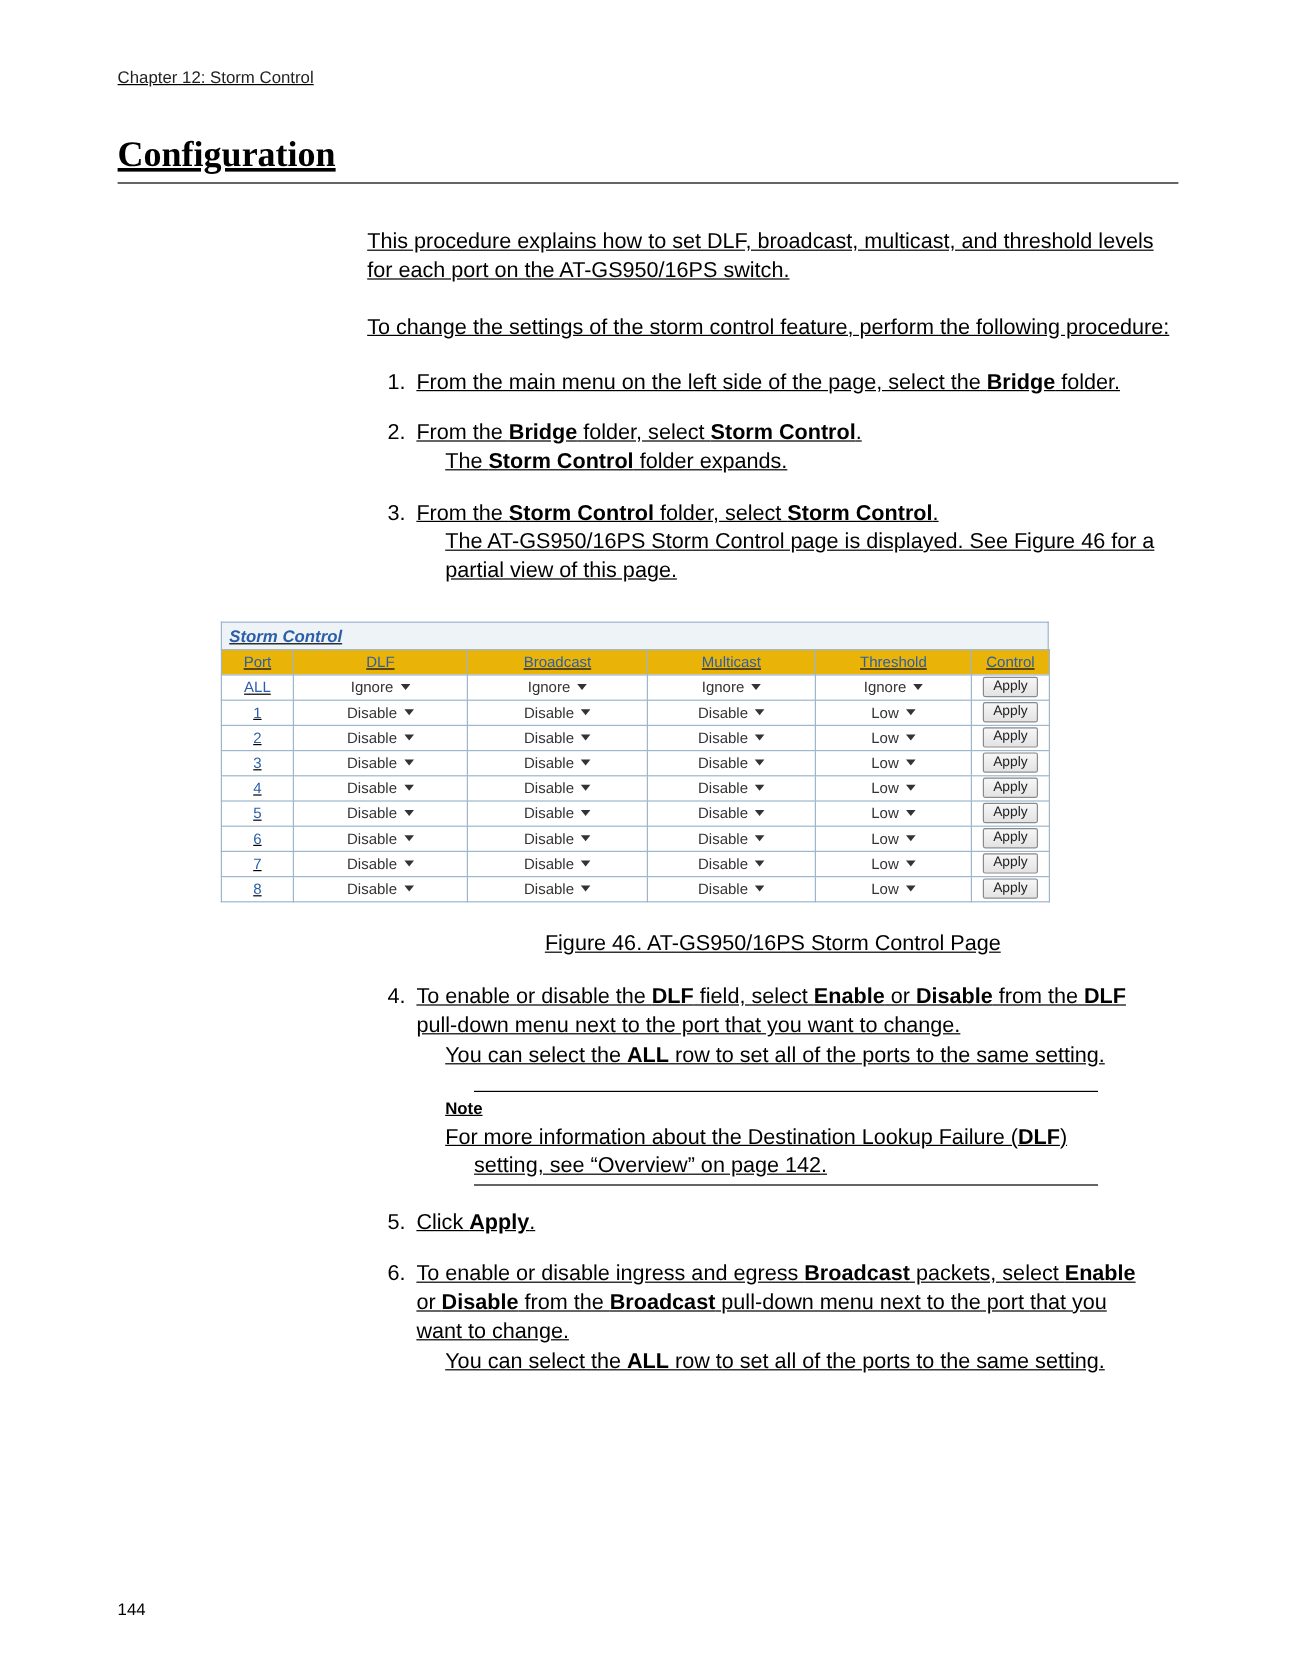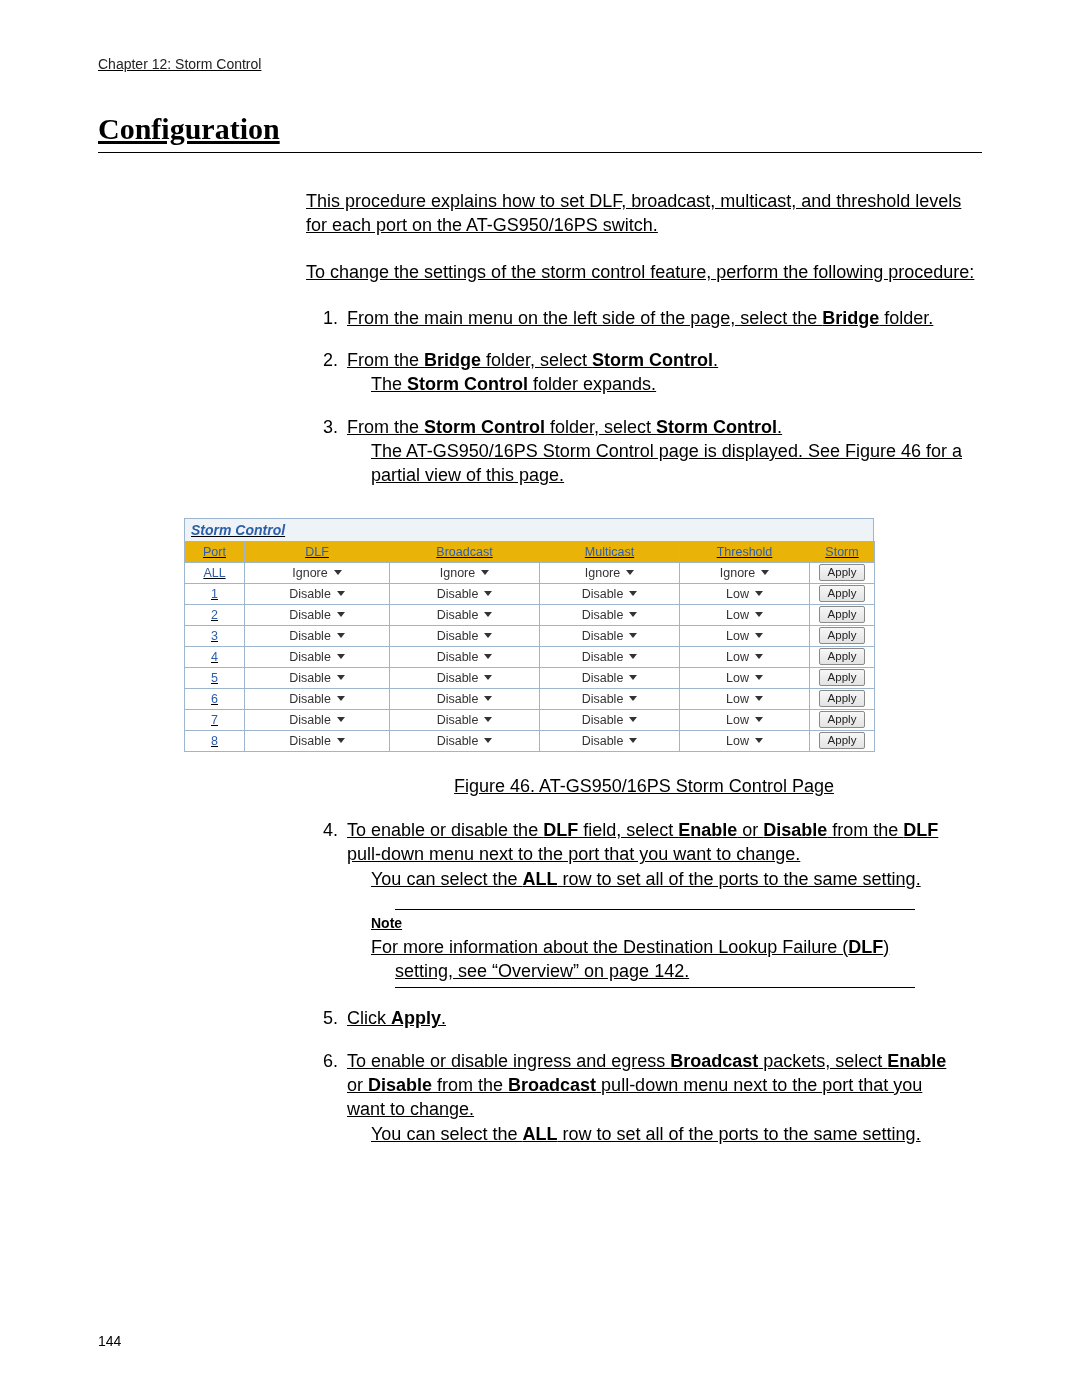--- a/index.html
+++ b/index.html
@@ -160,21 +160,21 @@
           <col class="c-thr">
           <col class="c-act">
       </colgroup>
       <thead>
         <tr>
           <th>Port</th>
           <th>DLF</th>
           <th>Broadcast</th>
           <th>Multicast</th>
           <th>Threshold</th>
-          <th>Storm</th>
+          <th>Control</th>
         </tr>
       </thead>
       <tbody id="storm-body">
           <tr>
             <td class="port">ALL</td>
             <td><span class="dd">
                 <span>Ignore</span>
                 <span class="caret"></span>
               </span></td>
             <td><span class="dd">

